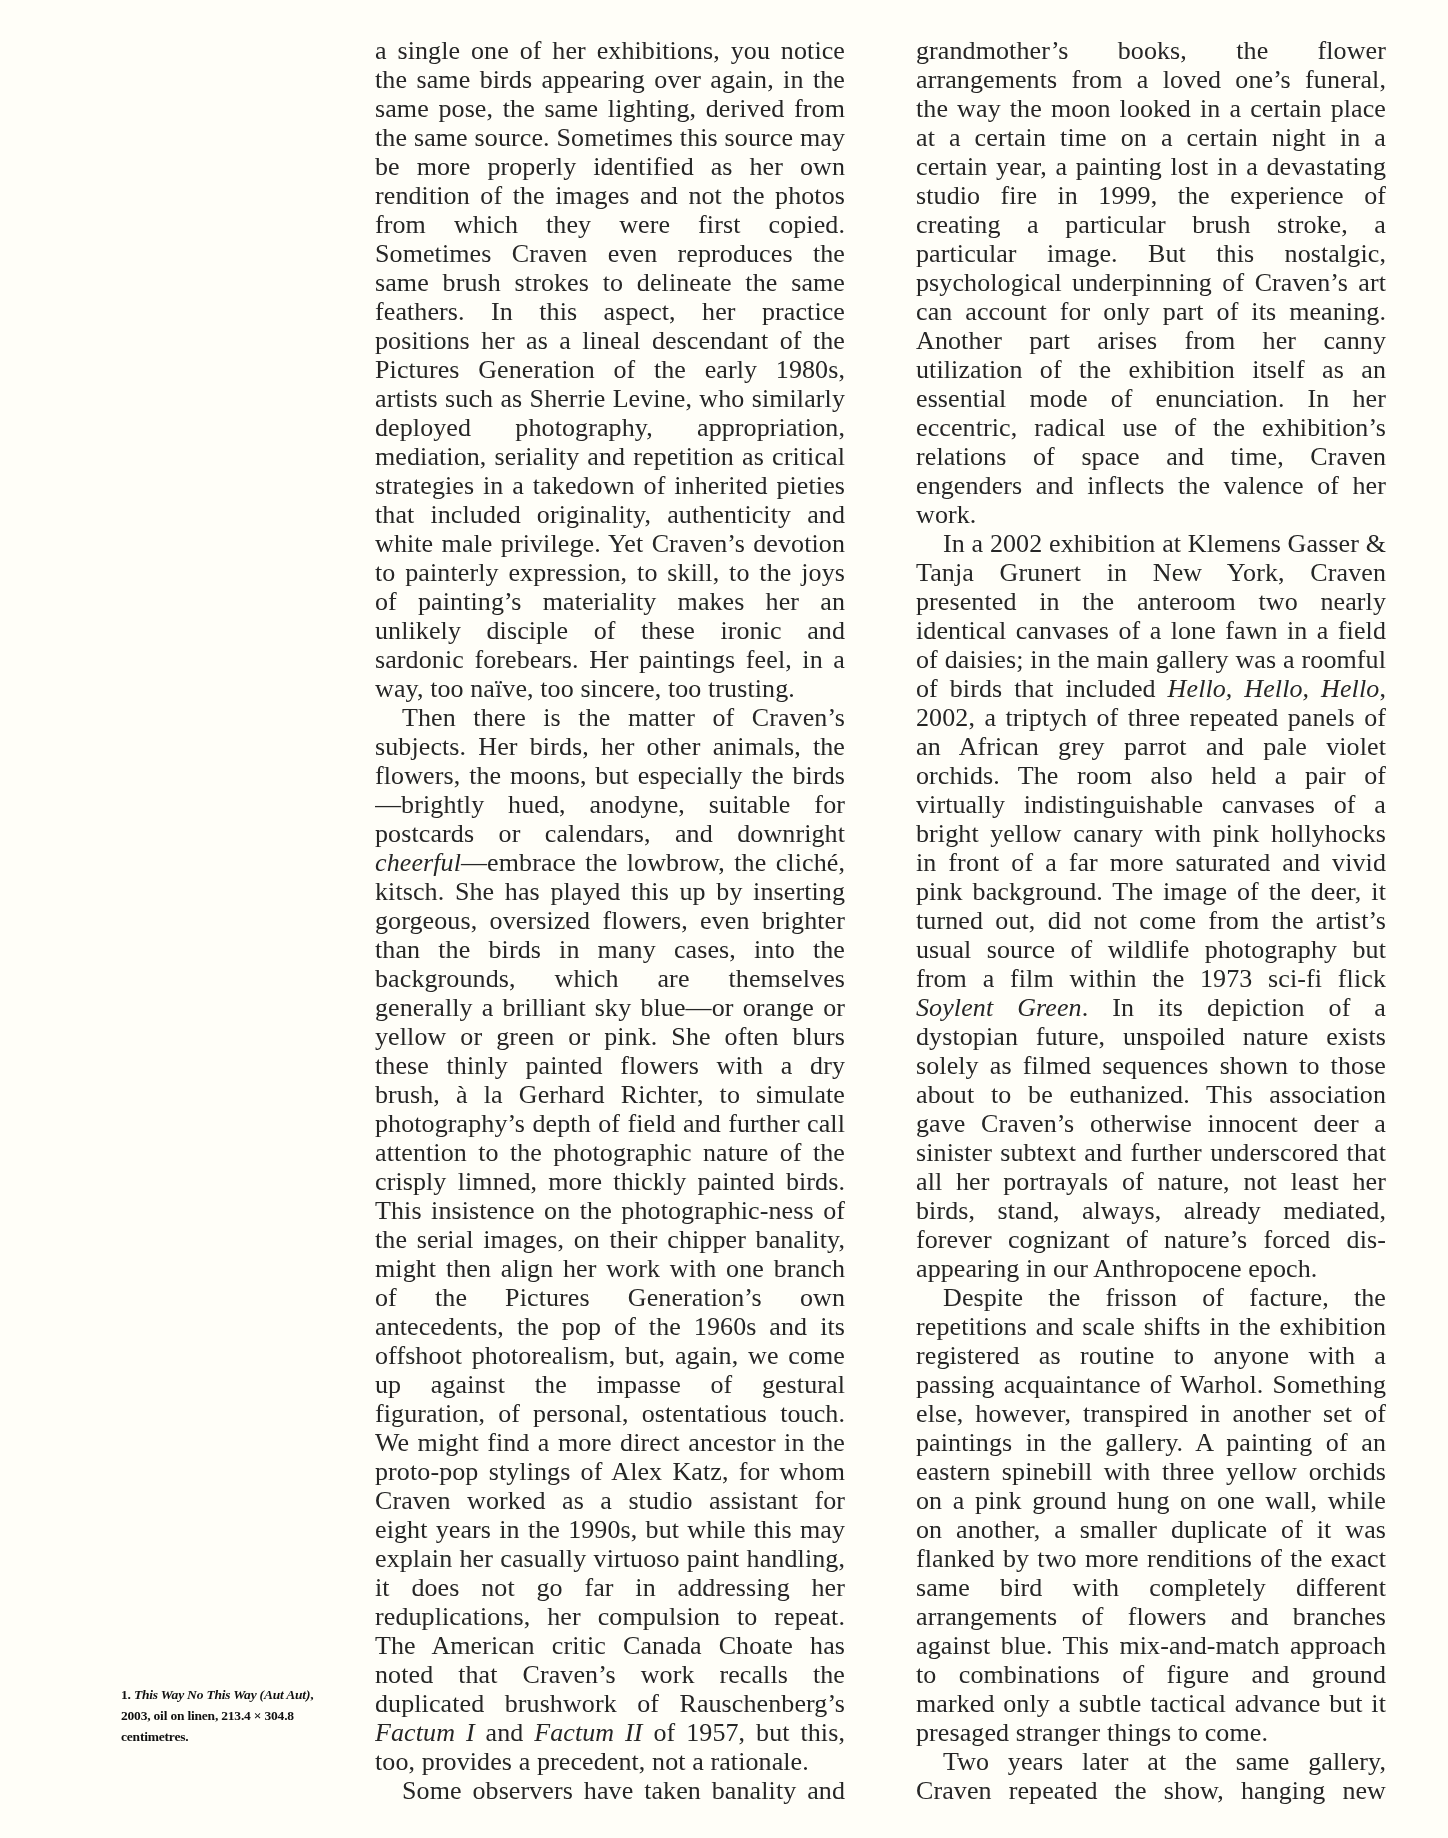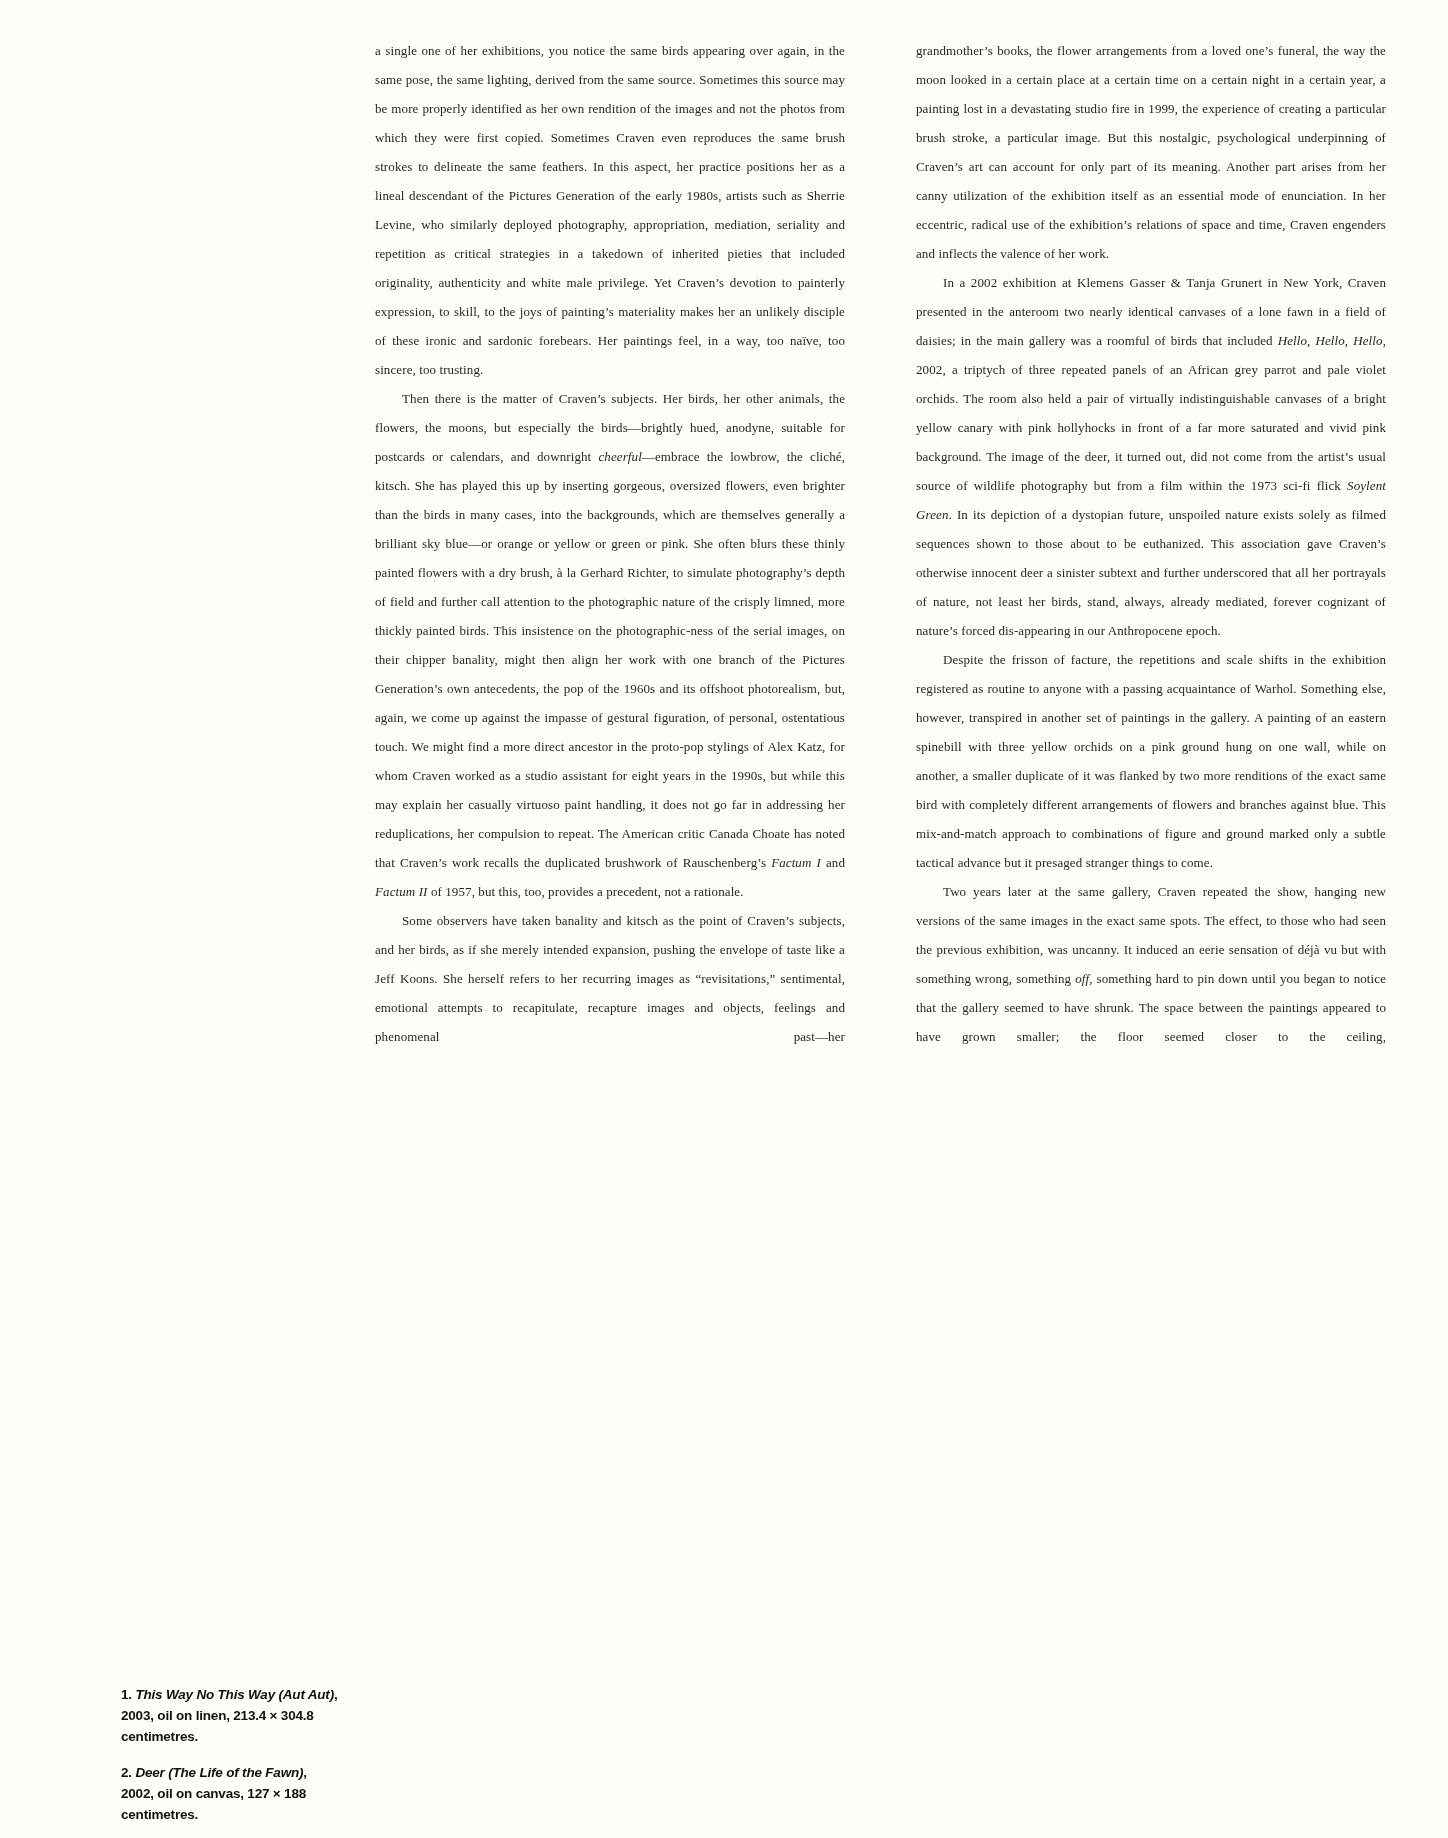--- a/index.html
+++ b/index.html
@@ -15,21 +15,21 @@
     background: #fffef8;
     overflow: hidden;
     font-family: "Liberation Serif", "DejaVu Serif", serif;
   }
   .column {
     position: absolute;
     top: 36px;
     width: 470px;
     height: 1772px;
     overflow: hidden;
-    font-size: 13px;
+    font-size: 26px;
     line-height: 29px;
     text-align: justify;
     color: #262626;
     letter-spacing: 0.1px;
   }
   .col-left  { left: 375px; }
   .col-right { left: 916px; }
   .column p {
     margin: 0;
     padding: 0;
@@ -43,30 +43,29 @@
     top: 1684px;
     width: 218px;
     font-family: "Liberation Sans", "DejaVu Sans", sans-serif;
     font-weight: 700;
     font-size: 13.5px;
     line-height: 21px;
     letter-spacing: -0.2px;
     color: #111111;
     text-align: left;
   }
-  .footnotes p.footnote { margin: 0 0 15px 0; }
+  .footnotes p.footnote { margin: 0 0 15px 0; font-family: Liberation Serif, serif; }
   .footnotes em { font-style: italic; }
 </style>
 </head>
 <body>
 
 <div class="page">
   <aside class="footnotes">
       <p class="footnote"><span>1. </span><em>This Way No This Way (Aut Aut)</em><span>, 2003, oil on linen, 213.4 × 304.8 centimetres.</span></p>
-      <p class="footnote"><span>2. </span><em>Deer (The Life of the Fawn)</em><span>, 2002, oil on canvas, 127 × 188 centimetres.</span></p>
     </aside>
   <div class="column col-left">
       <p><span>a single one of her exhibitions, you notice the same birds appearing over again, in the same pose, the same lighting, derived from the same source. Sometimes this source may be more properly identified as her own rendition of the images and not the photos from which they were first copied. Sometimes Craven even reproduces the same brush strokes to delineate the same feathers. In this aspect, her practice positions her as a lineal descendant of the Pictures Generation of the early 1980s, artists such as Sherrie Levine, who similarly deployed photography, appropriation, mediation, seriality and repetition as critical strategies in a takedown of inherited pieties that included originality, authenticity and white male privilege. Yet Craven’s devotion to painterly expression, to skill, to the joys of painting’s materiality makes her an unlikely disciple of these ironic and sardonic forebears. Her paintings feel, in a way, too naïve, too sincere, too trusting.</span></p>
       <p class="indent"><span>Then there is the matter of Craven’s subjects. Her birds, her other animals, the flowers, the moons, but especially the birds—brightly hued, anodyne, suitable for postcards or calendars, and downright </span><em>cheerful</em><span>—embrace the lowbrow, the cliché, kitsch. She has played this up by inserting gorgeous, oversized flowers, even brighter than the birds in many cases, into the backgrounds, which are themselves generally a brilliant sky blue—or orange or yellow or green or pink. She often blurs these thinly painted flowers with a dry brush, à la Gerhard Richter, to simulate photography’s depth of field and further call attention to the photographic nature of the crisply limned, more thickly painted birds. This insistence on the photographic-ness of the serial images, on their chipper banality, might then align her work with one branch of the Pictures Generation’s own antecedents, the pop of the 1960s and its offshoot photorealism, but, again, we come up against the impasse of gestural figuration, of personal, ostentatious touch. We might find a more direct ancestor in the proto-pop stylings of Alex Katz, for whom Craven worked as a studio assistant for eight years in the 1990s, but while this may explain her casually virtuoso paint handling, it does not go far in addressing her reduplications, her compulsion to repeat. The American critic Canada Choate has noted that Craven’s work recalls the duplicated brushwork of Rauschenberg’s </span><em>Factum I</em><span> and </span><em>Factum II</em><span> of 1957, but this, too, provides a precedent, not a rationale.</span></p>
       <p class="indent"><span>Some observers have taken banality and kitsch as the point of Craven’s subjects, and her birds, as if she merely intended expansion, pushing the envelope of taste like a Jeff Koons. She herself refers to her recurring images as “revisitations,” sentimental, emotional attempts to recapitulate, recapture images and objects, feelings and phenomenal past—her</span></p>
     </div>
   <div class="column col-right">
       <p><span>grandmother’s books, the flower arrangements from a loved one’s funeral, the way the moon looked in a certain place at a certain time on a certain night in a certain year, a painting lost in a devastating studio fire in 1999, the experience of creating a particular brush stroke, a particular image. But this nostalgic, psychological underpinning of Craven’s art can account for only part of its meaning. Another part arises from her canny utilization of the exhibition itself as an essential mode of enunciation. In her eccentric, radical use of the exhibition’s relations of space and time, Craven engenders and inflects the valence of her work.</span></p>
       <p class="indent"><span>In a 2002 exhibition at Klemens Gasser &amp; Tanja Grunert in New York, Craven presented in the anteroom two nearly identical canvases of a lone fawn in a field of daisies; in the main gallery was a roomful of birds that included </span><em>Hello, Hello, Hello</em><span>, 2002, a triptych of three repeated panels of an African grey parrot and pale violet orchids. The room also held a pair of virtually indistinguishable canvases of a bright yellow canary with pink hollyhocks in front of a far more saturated and vivid pink background. The image of the deer, it turned out, did not come from the artist’s usual source of wildlife photography but from a film within the 1973 sci-fi flick </span><em>Soylent Green</em><span>. In its depiction of a dystopian future, unspoiled nature exists solely as filmed sequences shown to those about to be euthanized. This association gave Craven’s otherwise innocent deer a sinister subtext and further underscored that all her portrayals of nature, not least her birds, stand, always, already mediated, forever cognizant of nature’s forced dis-appearing in our Anthropocene epoch.</span></p>
       <p class="indent"><span>Despite the frisson of facture, the repetitions and scale shifts in the exhibition registered as routine to anyone with a passing acquaintance of Warhol. Something else, however, transpired in another set of paintings in the gallery. A painting of an eastern spinebill with three yellow orchids on a pink ground hung on one wall, while on another, a smaller duplicate of it was flanked by two more renditions of the exact same bird with completely different arrangements of flowers and branches against blue. This mix-and-match approach to combinations of figure and ground marked only a subtle tactical advance but it presaged stranger things to come.</span></p>

